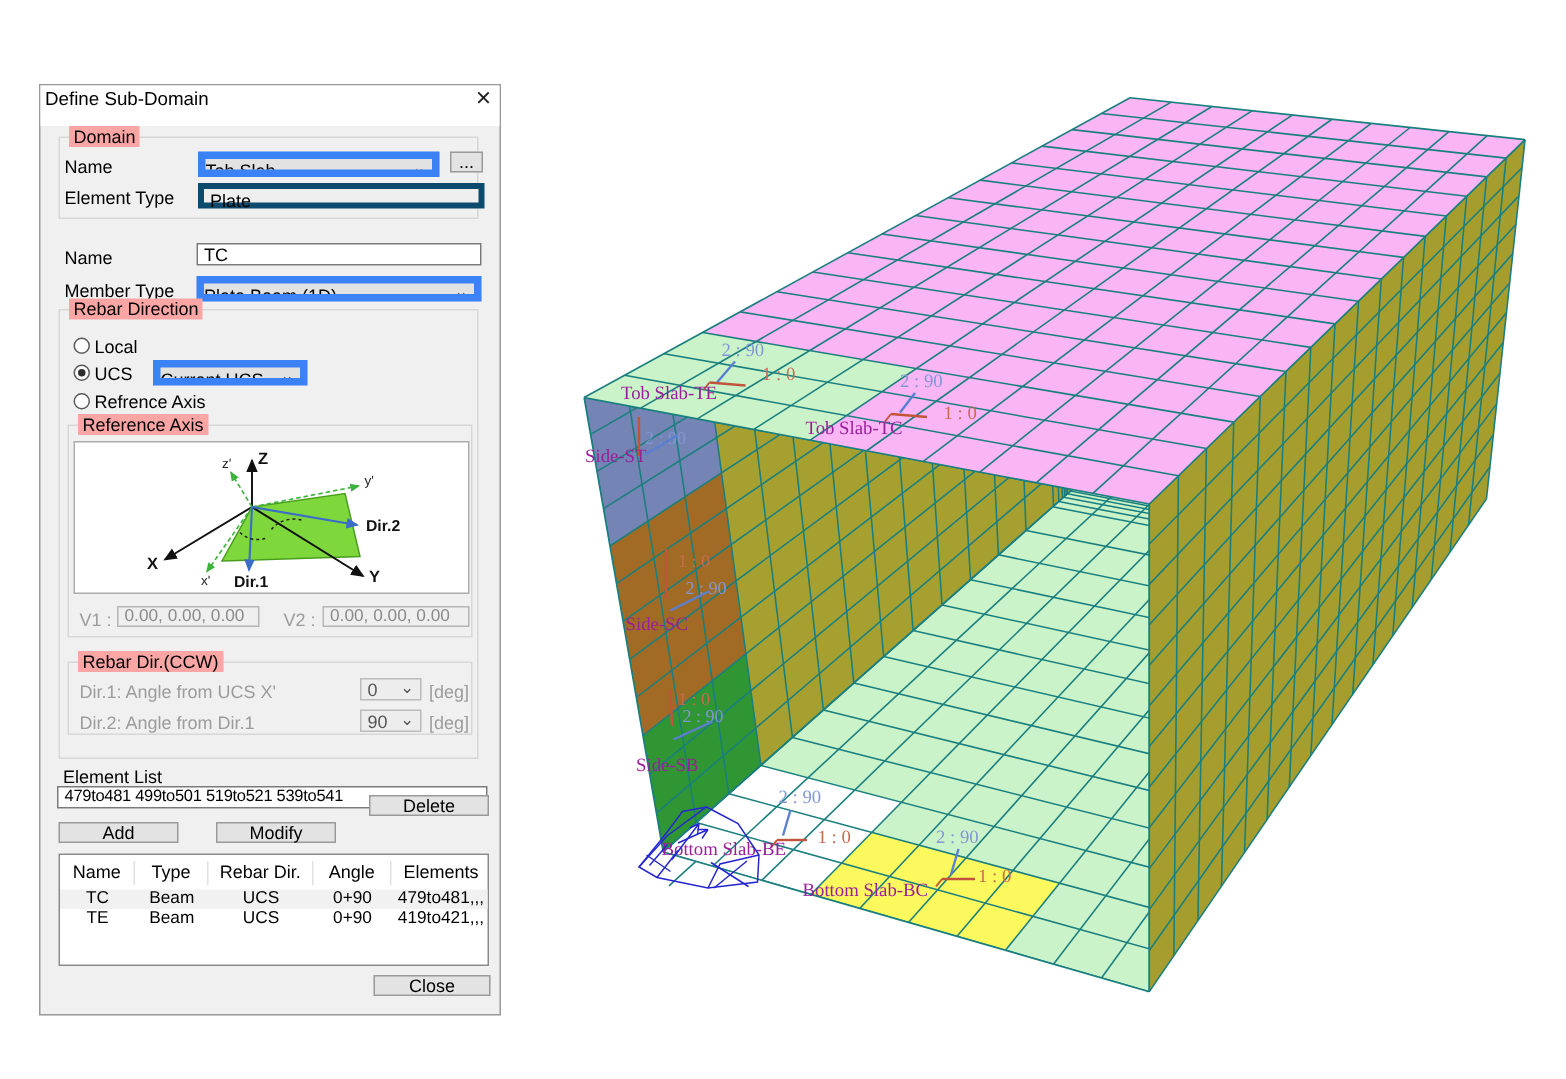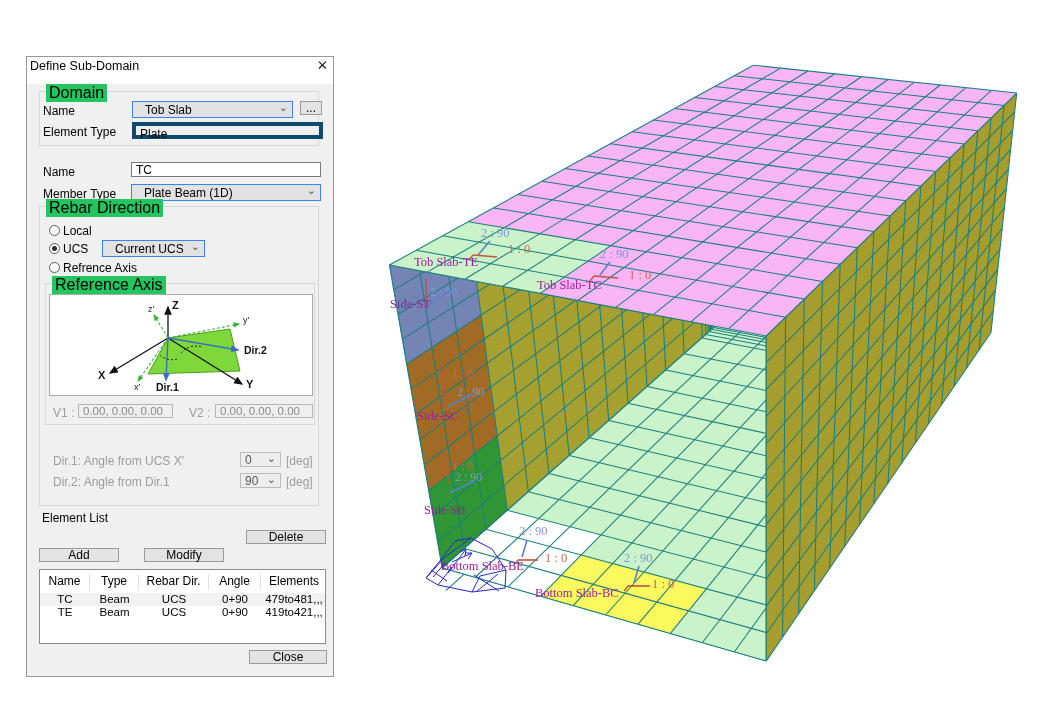--- a/index.html
+++ b/index.html
@@ -1,24 +1,24 @@
 <!DOCTYPE html>
 <html><head><meta charset="utf-8"><style>
 *{margin:0;padding:0;box-sizing:border-box}
 html,body{width:1044px;height:719px;background:#fff;overflow:hidden;font-family:"Liberation Sans",sans-serif}
 .stage{position:relative;width:1044px;height:719px}
 .dlg{position:absolute;left:26px;top:56px;width:308px;height:621px;background:#f0f0f0;border:1px solid #999;font-size:12px;color:#000}
 .dlg>div{position:absolute}
 .tbar{left:0;top:0;width:100%;height:27px;background:#fff;line-height:11px;padding-top:4px;padding-left:3px;font-size:12.5px}
 .xbtn{position:absolute;right:5px;top:3px;font-size:13.5px;color:#222}
 .gb{border:1px solid #d7d7d7}
-.lg{position:absolute;left:6px;top:-8px;background:#22c55e;padding:0 3px;font-size:16px;white-space:nowrap}
+.lg{position:absolute;left:6px;top:-8px;background:#fca5a5;padding:0 3px;font-size:12px;white-space:nowrap}
 .lab{white-space:nowrap}
 .glab{white-space:nowrap;color:#9c9c9c}
-.combo{height:17px;background:#e2e2e2;border:1px solid #3b82f6;padding:1px 12px;font-size:12px;white-space:nowrap;overflow:hidden}
+.combo{height:17px;background:#e2e2e2;border:5px solid #3b82f6;padding:1px 0;font-size:12px;white-space:nowrap;overflow:hidden}
 .dcombo{height:15px;background:#ededed;border:1px solid #bbb;padding:0 4px;font-size:12px;color:#555}
 .chev{position:absolute;right:4px;top:-1px;color:#555;font-size:11px}
 .btn{height:14px;background:#e3e3e3;border:1px solid #9a9a9a;text-align:center;line-height:12px;font-size:12px}
 .ro{height:17px;background:#efefef;border:4px solid #0c4a6e;padding:1px 4px}
 .ro2{height:14px;background:#efefef;border:1px solid #b5b5b5;padding:0 4px;font-size:11.5px;color:#8a8a8a}
 .inp{height:15px;background:#fff;border:1px solid #7a7a7a;padding:0 4px;font-size:12px}
 .canvas{background:#fff;border:1px solid #ababab}
 .radio{width:11px;height:11px;border:1px solid #5a5a5a;border-radius:50%;background:#fff}
 .radio.sel::after{content:"";position:absolute;left:2px;top:2px;width:5px;height:5px;border-radius:50%;background:#2e2e2e}
 .tbl{background:#fff;border:1px solid #8a8a8a}
@@ -301,28 +301,32 @@
    <text x="84" y="95" font-size="9" fill="#222">x'</text>
    <text x="194" y="59" font-size="10.5" font-weight="bold" fill="#111">Dir.2</text>
    <text x="106" y="96" font-size="10.5" font-weight="bold" fill="#111">Dir.1</text>
   </svg>
  </div>
  <div class="glab" style="left:26px;top:349px">V1 :</div>
  <div class="ro2" style="left:51px;top:347px;width:95px">0.00, 0.00, 0.00</div>
  <div class="glab" style="left:162px;top:349px">V2 :</div>
  <div class="ro2" style="left:188px;top:347px;width:98px">0.00, 0.00, 0.00</div>
 
+ <div class="gb" style="left:18px;top:384px;width:270px;height:49px">
+        <span class="lg">Rebar Dir.(CCW)</span>
+      </div>
  <div class="glab" style="left:26px;top:397px">Dir.1: Angle from UCS X'</div>
  <div class="dcombo" style="left:213px;top:395px;width:41px">0<span class="chev">⌄</span></div>
  <div class="glab" style="left:259px;top:397px">[deg]</div>
  <div class="glab" style="left:26px;top:418px">Dir.2: Angle from Dir.1</div>
  <div class="dcombo" style="left:213px;top:416px;width:41px">90<span class="chev">⌄</span></div>
  <div class="glab" style="left:259px;top:418px">[deg]</div>
 
  <div class="lab" style="left:15px;top:454px">Element List</div>
+ <div class="inp" style="left:11px;top:467px;width:287px;font-size:11px;letter-spacing:-0.2px">479to481 499to501 519to521 539to541</div>
  <div class="btn" style="left:12px;top:491px;width:80px">Add</div>
  <div class="btn" style="left:117px;top:491px;width:80px">Modify</div>
  <div class="btn" style="left:219px;top:473px;width:80px">Delete</div>
 
  <div class="tbl" style="left:12px;top:512px;width:287px;height:75px">
    <div class="thead">
      <span style="left:0;width:50px">Name</span>
           <span style="left:50px;width:49px">Type</span>
           <span style="left:99px;width:70px">Rebar Dir.</span>
           <span style="left:169px;width:52px">Angle</span>

